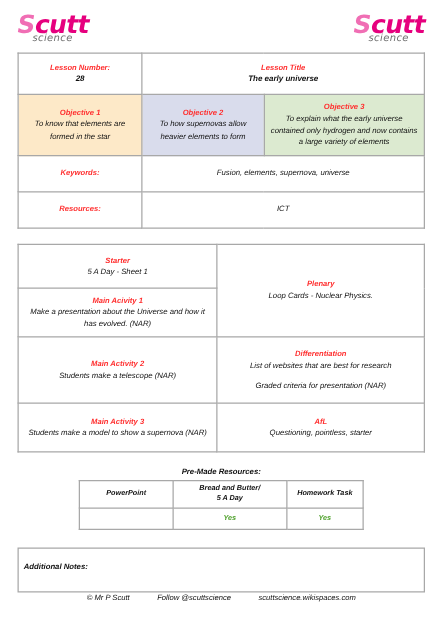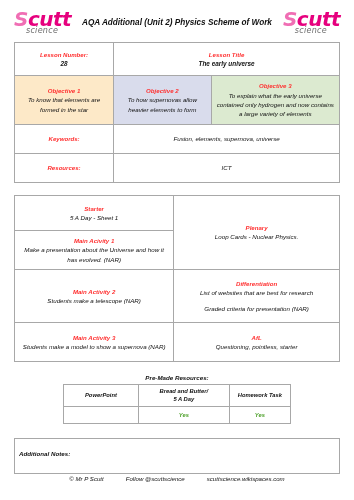--- a/index.html
+++ b/index.html
@@ -189,21 +189,20 @@
 
 <div class="page">
 
   <div class="header">
 
     <div class="logo">
       <span class="logo-word"><span class="s-glyph">S</span><span>cutt</span></span>
       <span class="logo-sub">science</span>
     </div>
 
-    <div class="doc-title">AQA Additional (Unit 2) Physics Scheme of Work</div>
 
     <div class="logo">
       <span class="logo-word"><span class="s-glyph">S</span><span>cutt</span></span>
       <span class="logo-sub">science</span>
     </div>
 
   </div>
 
   <div class="block-lesson">
     <table class="tbl">

